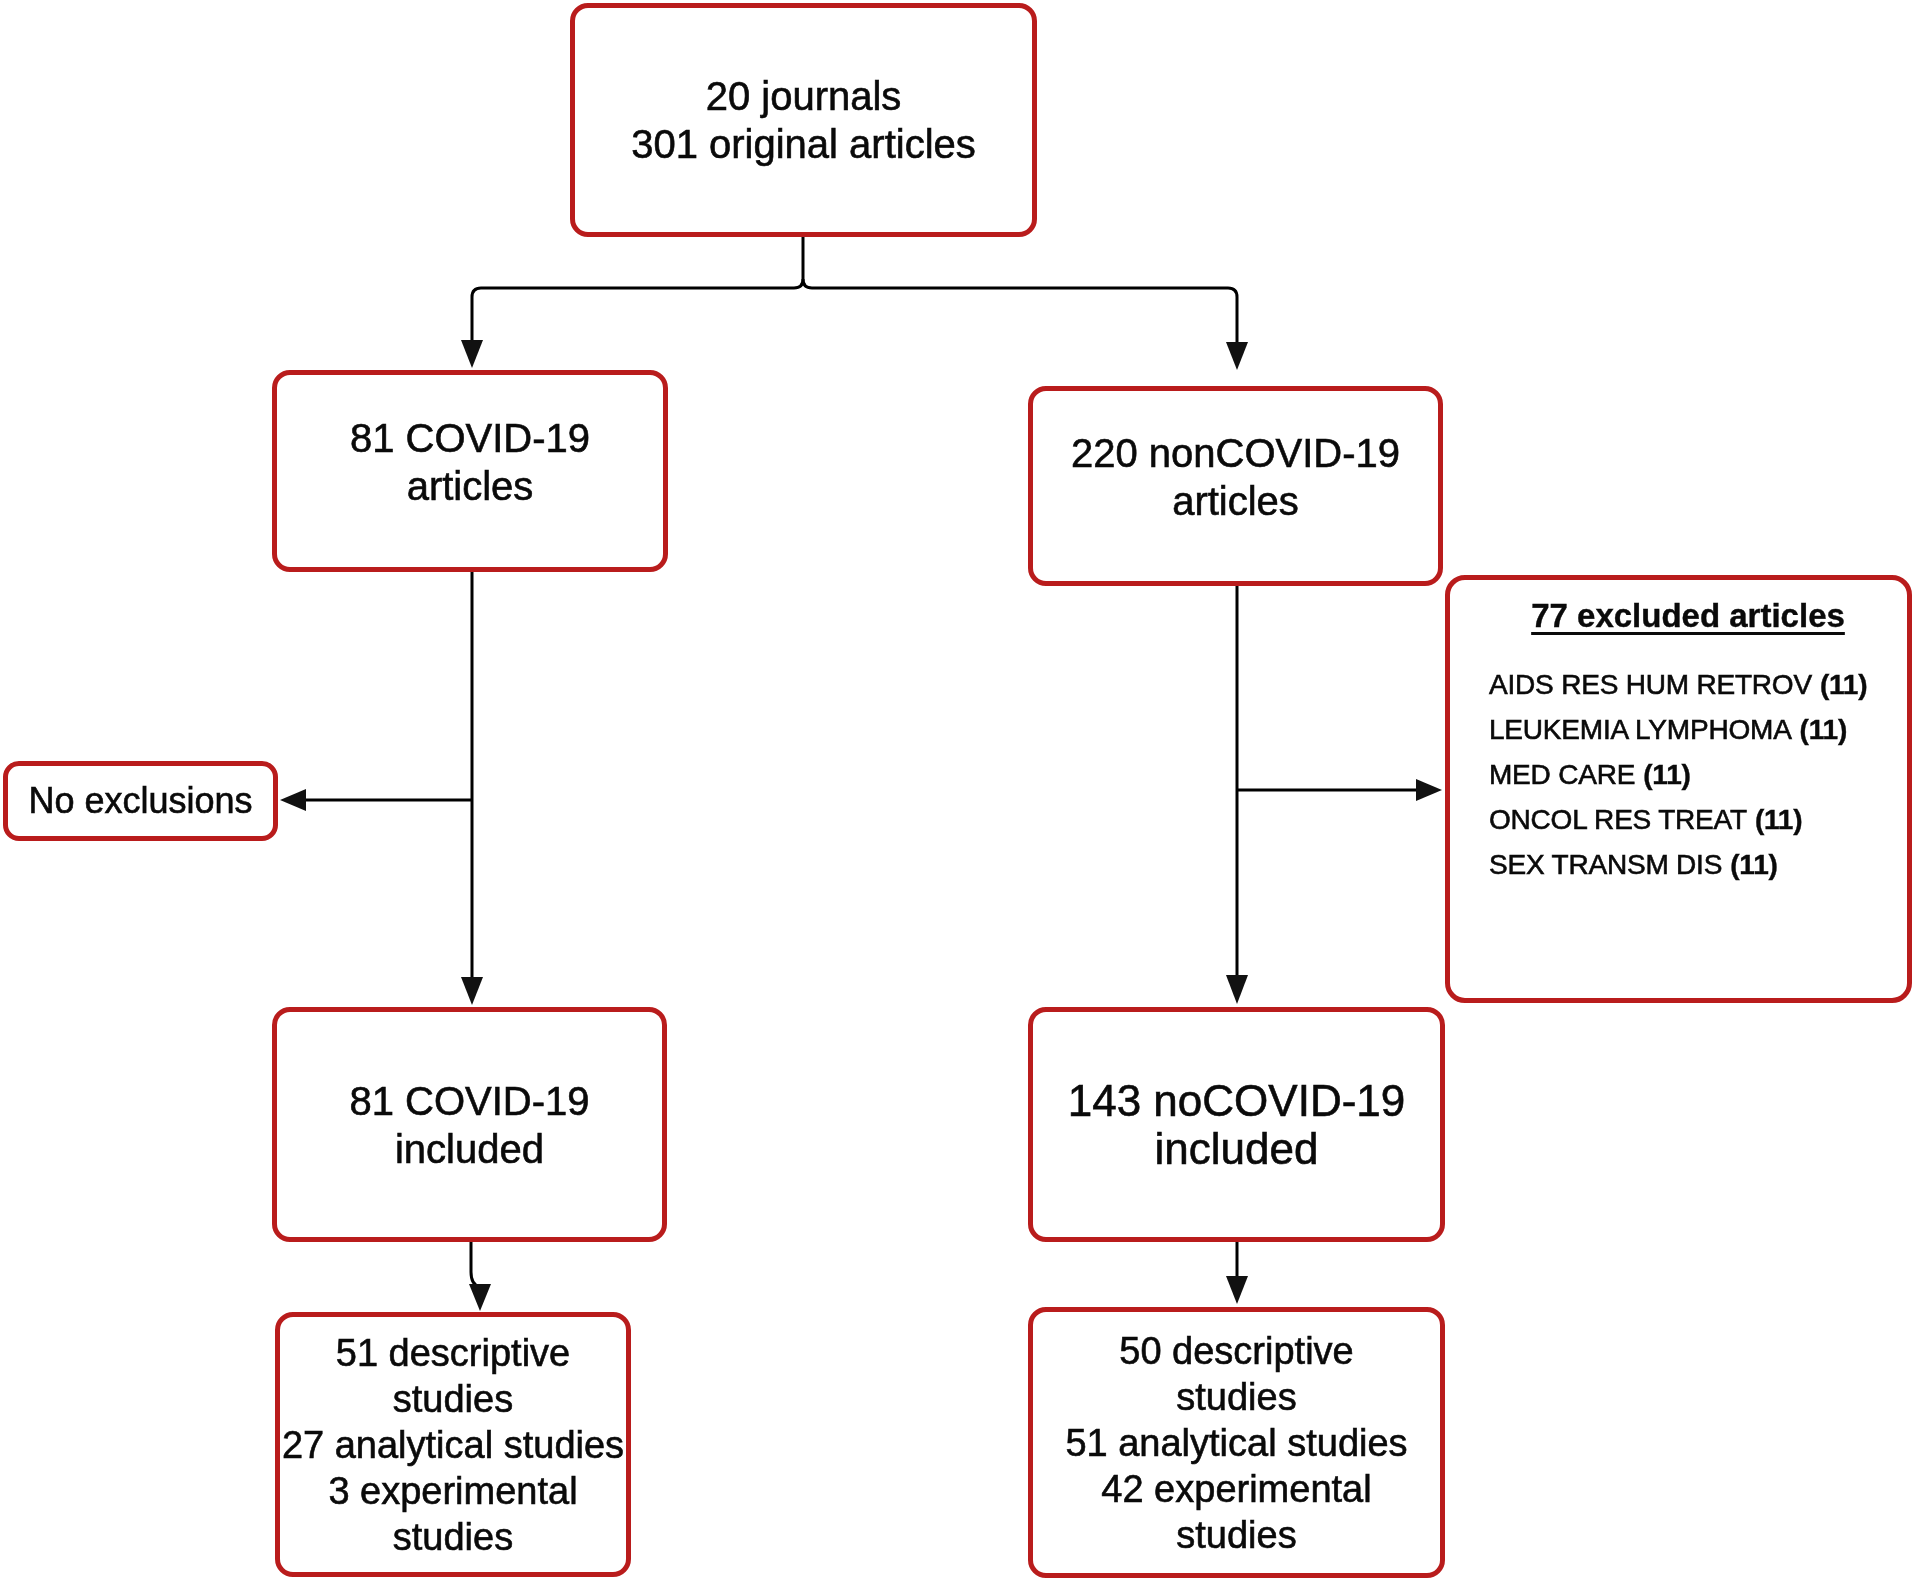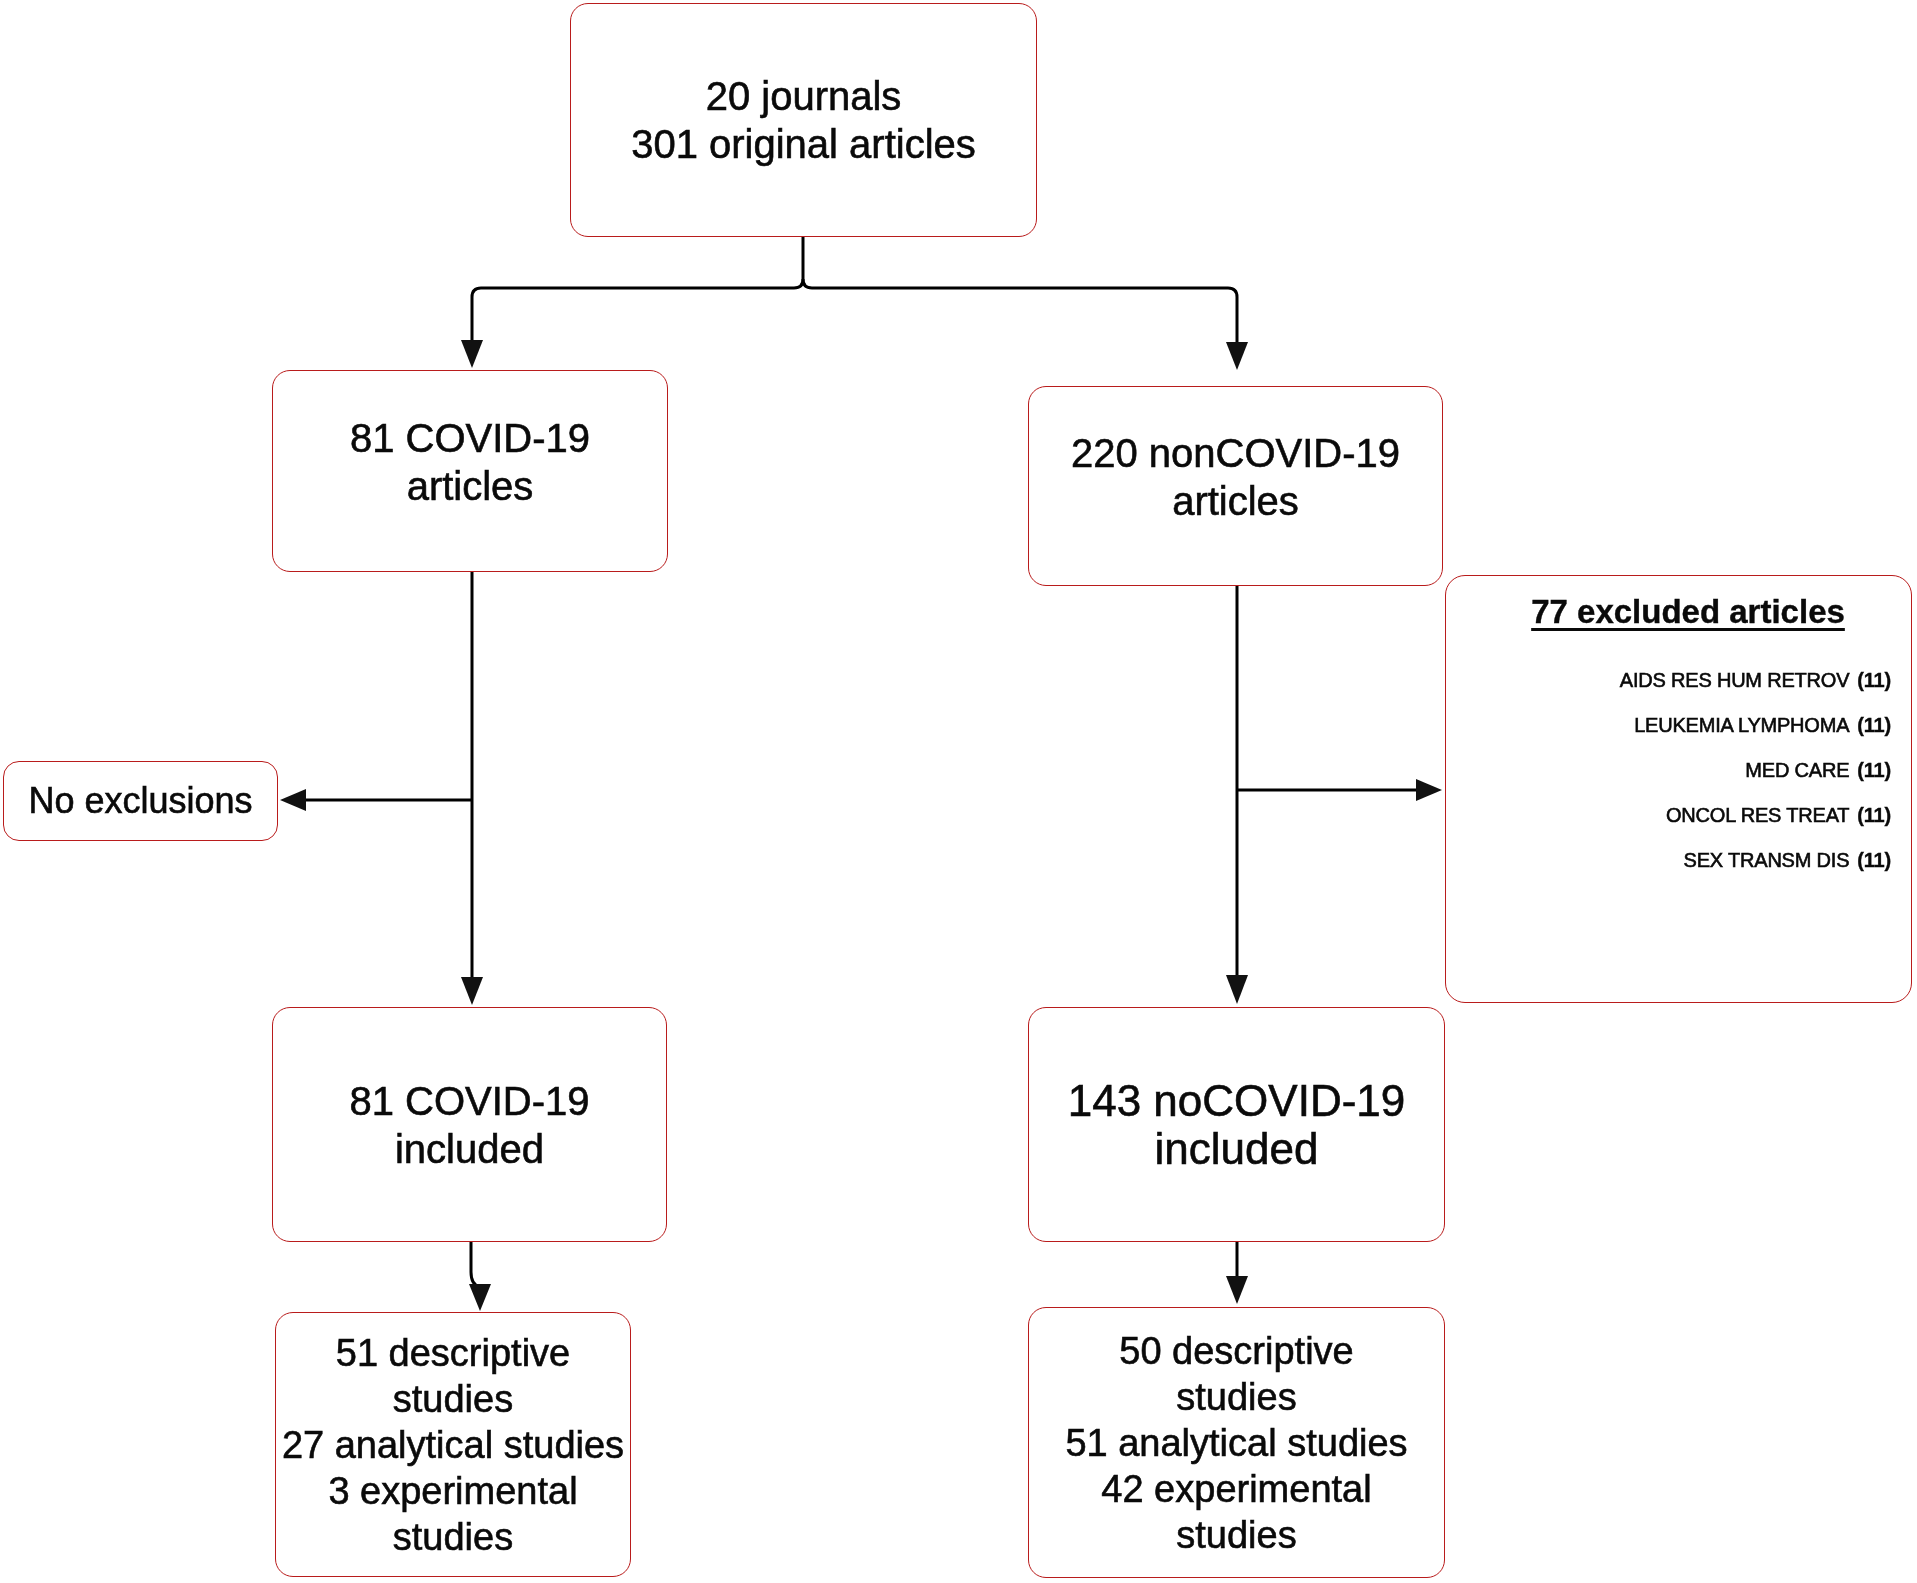--- a/index.html
+++ b/index.html
@@ -7,21 +7,21 @@
     position:relative;
     width:1917px;height:1583px;
     background:#ffffff;
     font-family:"Liberation Sans","DejaVu Sans",sans-serif;
     color:#0a0a0a;
   }
   svg.connectors{position:absolute;left:0;top:0;width:1917px;height:1583px;}
   .box{
     position:absolute;
     box-sizing:border-box;
-    border:1px solid #b91c1c;
+    border:5px solid #b91c1c;
     border-radius:18px;
     background:#fff;
     display:flex;
     flex-direction:column;
     align-items:center;
     justify-content:center;
     text-align:center;
     -webkit-text-stroke:0.6px #0a0a0a;
   }
   .box .ln{white-space:nowrap;}
@@ -48,25 +48,24 @@
     line-height:40px;
     text-align:center;
     text-decoration:underline;
     text-decoration-thickness:3px;
     text-underline-offset:5px;
     margin-bottom:14px;
     -webkit-text-stroke:0.4px #0a0a0a;
   }
   .excluded ul{list-style:none;margin:0;padding:0;}
   .excluded li{
-    font-size:20px;
+    font-size:28px;
     line-height:45px;
     letter-spacing:-0.2px;
     white-space:nowrap;
-    text-align:right;
   }
   .excluded li .cnt{font-weight:bold;margin-left:8px;-webkit-text-stroke:0.4px #0a0a0a;}
   .stroke{fill:none;stroke:#000;stroke-width:3px;}
   .head{fill:#111;stroke:none;}
 </style>
 </head>
 <body>
 
 <div class="canvas">
 

